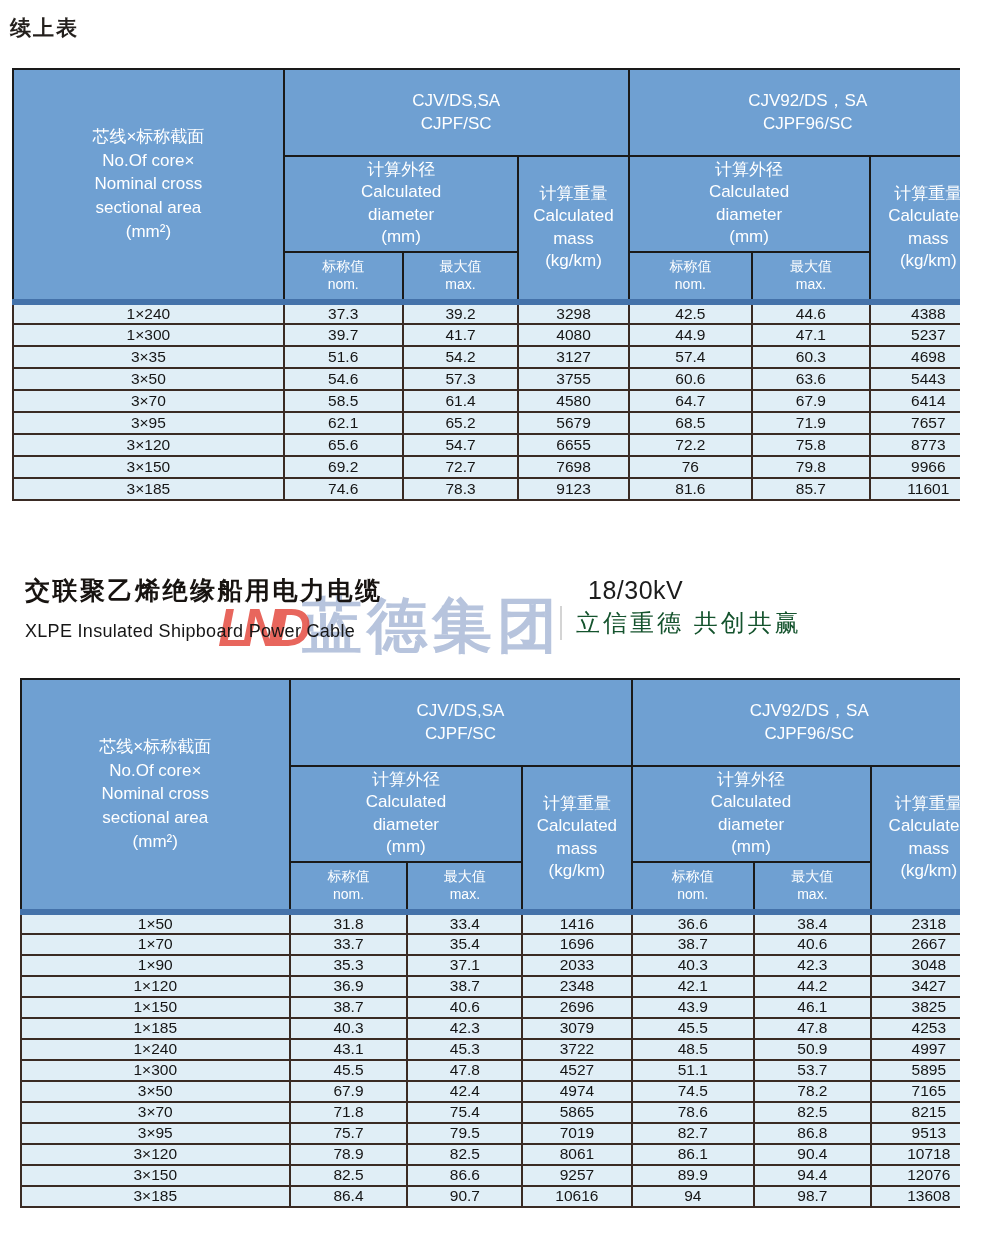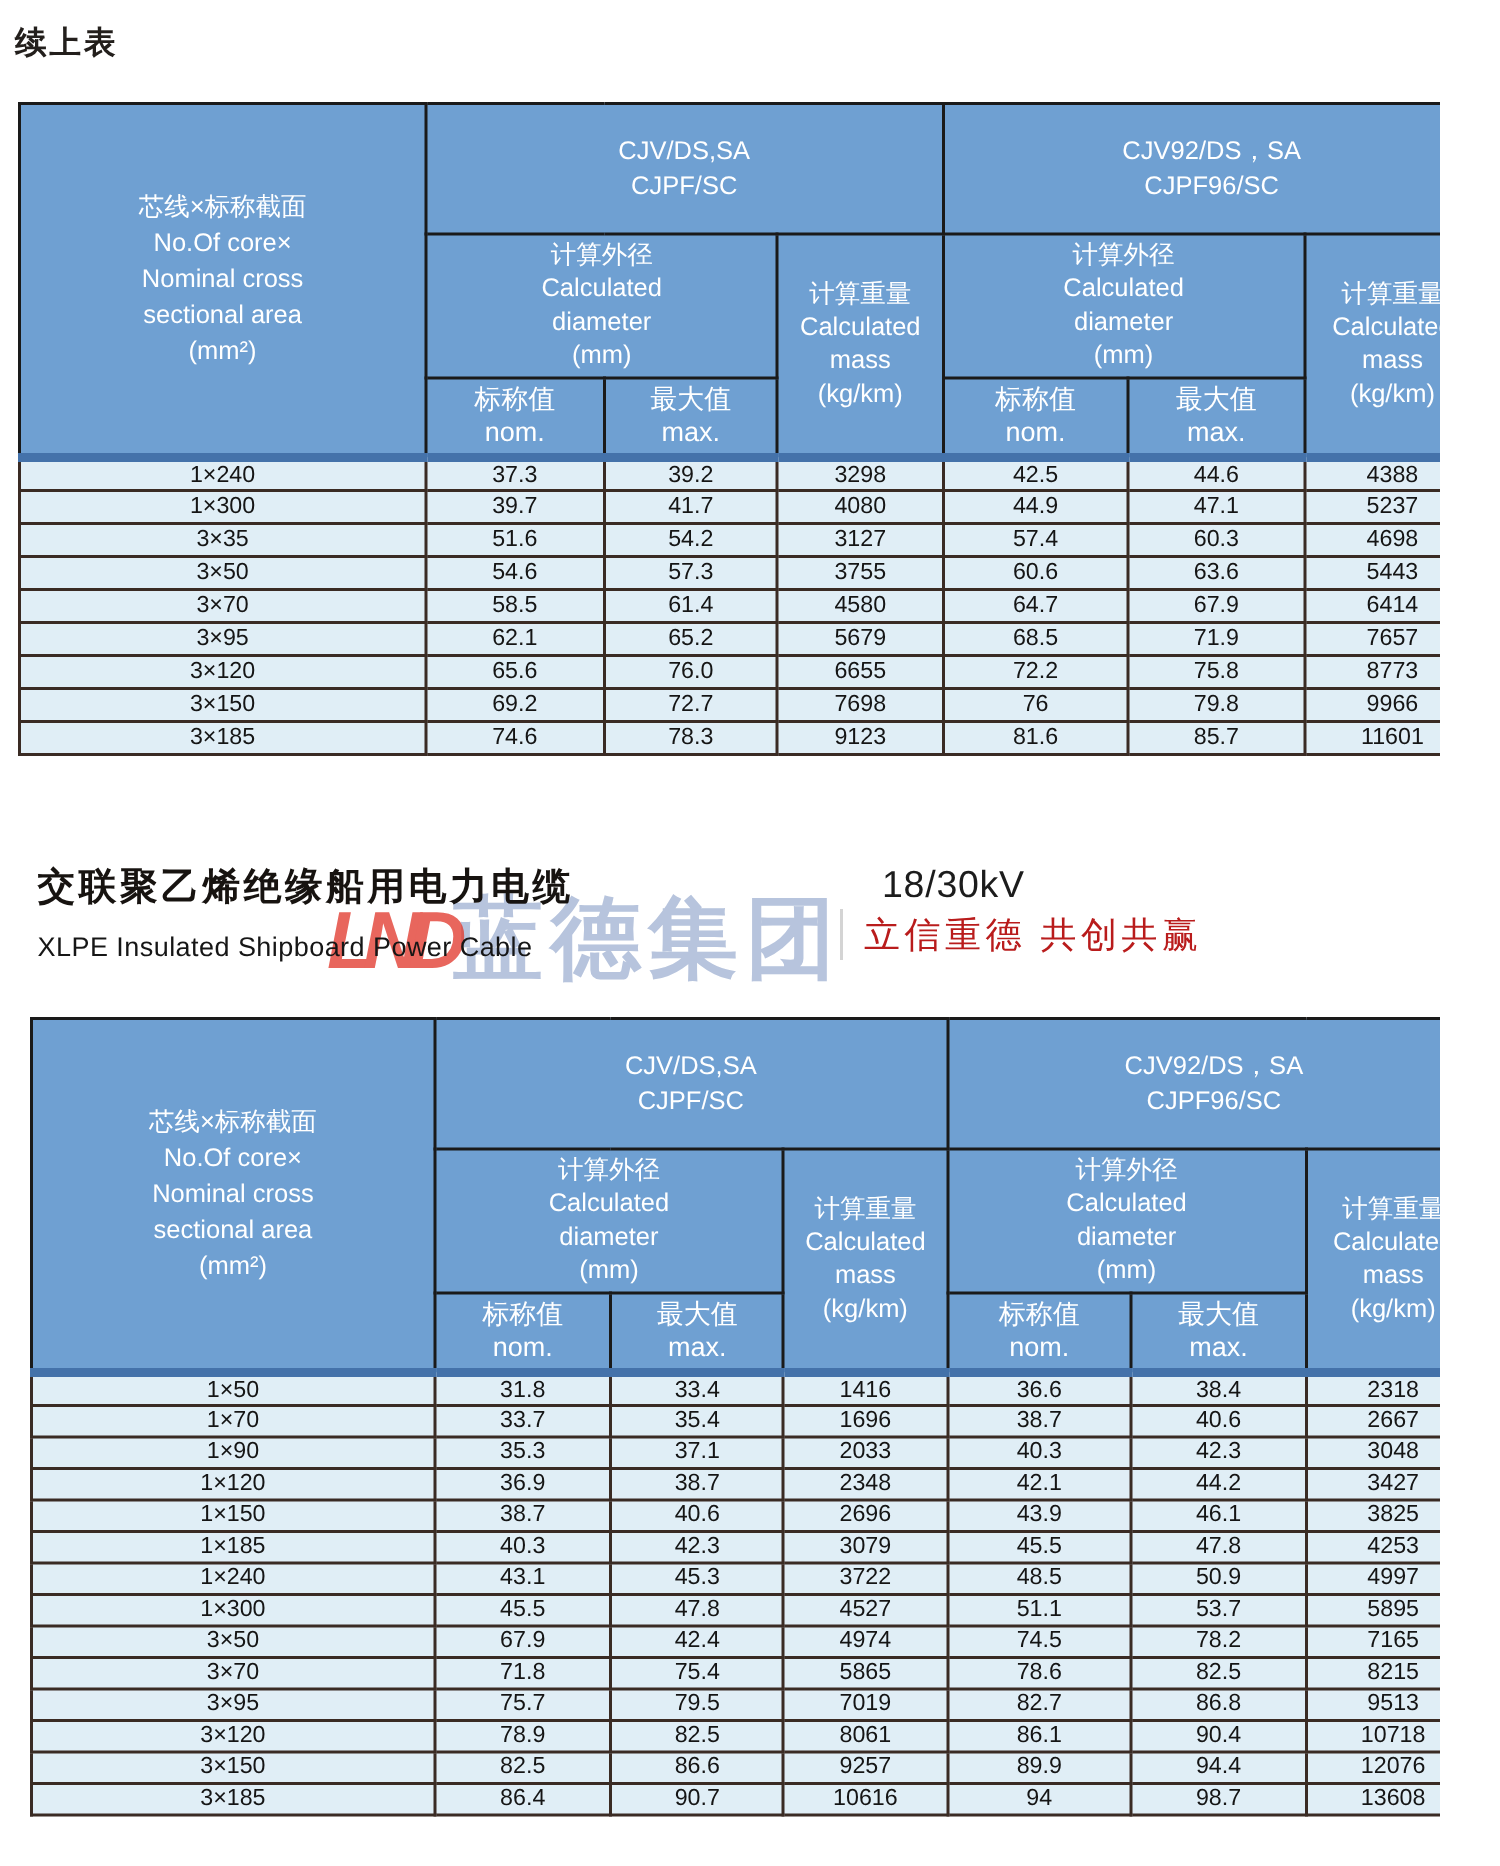--- a/index.html
+++ b/index.html
@@ -26,21 +26,21 @@
     font-size:17px;
     line-height:1.32;
     border:2px solid var(--th-border);
     text-align:center;vertical-align:middle;
     padding:2px 4px;
   }
   .ml{white-space:pre-line;}
   tr.hr1{height:87px;}
   tr.hr2{height:85px;}
   tr.hr3{height:50px;}
-  tr.hr3 th{font-size:18px;line-height:1.25;}
+  tr.hr3 th{font-size:14px;line-height:1.25;}
   th.spec-th{font-size:17px;line-height:1.4;}
 
   tbody td{
     background:var(--row-bg);
     border:2px solid var(--row-border);
     text-align:center;vertical-align:middle;
     font-size:15.5px;color:#151515;
     padding:0 4px;
   }
   .t1 tbody td{height:22px;}
@@ -49,21 +49,21 @@
 
   .title-zh{position:absolute;left:25px;top:574px;font-size:25px;font-weight:bold;color:#171310;letter-spacing:2.5px;z-index:3;}
   .voltage{position:absolute;left:588px;top:576px;font-size:25px;color:#1c1c1c;letter-spacing:0.5px;z-index:3;}
   .title-en{position:absolute;left:25px;top:621px;font-size:18px;color:#161616;letter-spacing:0.3px;z-index:3;}
 
   .watermark{position:absolute;left:218px;top:586px;z-index:1;white-space:nowrap;}
   .lnd{font-size:54px;font-weight:bold;font-style:italic;color:#E23C30;opacity:0.78;letter-spacing:-9px;margin-right:0;vertical-align:middle;}
   .logo-zh{font-size:60px;font-weight:bold;color:#B7C4DD;letter-spacing:5px;vertical-align:middle;}
   .tagline-wrap{position:absolute;left:560px;top:606px;z-index:2;display:flex;align-items:center;}
   .tag-divider{display:inline-block;width:2px;height:34px;background:#d4d4d4;margin-right:14px;}
-  .tagline{font-size:24px;color:#b91c1c;letter-spacing:3px;}
+  .tagline{font-size:24px;color:#14532d;letter-spacing:3px;}
 </style>
 </head>
 <body>
 
 <div class="page">
 
   <div class="continued">续上表</div>
 
   <table class="spec-table t1">
     <colgroup>
@@ -167,21 +167,21 @@
           <td>62.1</td>
           <td>65.2</td>
           <td>5679</td>
           <td>68.5</td>
           <td>71.9</td>
           <td>7657</td>
         </tr>
         <tr>
           <td>3×120</td>
           <td>65.6</td>
-          <td>76.0</td>
+          <td>54.7</td>
           <td>6655</td>
           <td>72.2</td>
           <td>75.8</td>
           <td>8773</td>
         </tr>
         <tr>
           <td>3×150</td>
           <td>69.2</td>
           <td>72.7</td>
           <td>7698</td>

